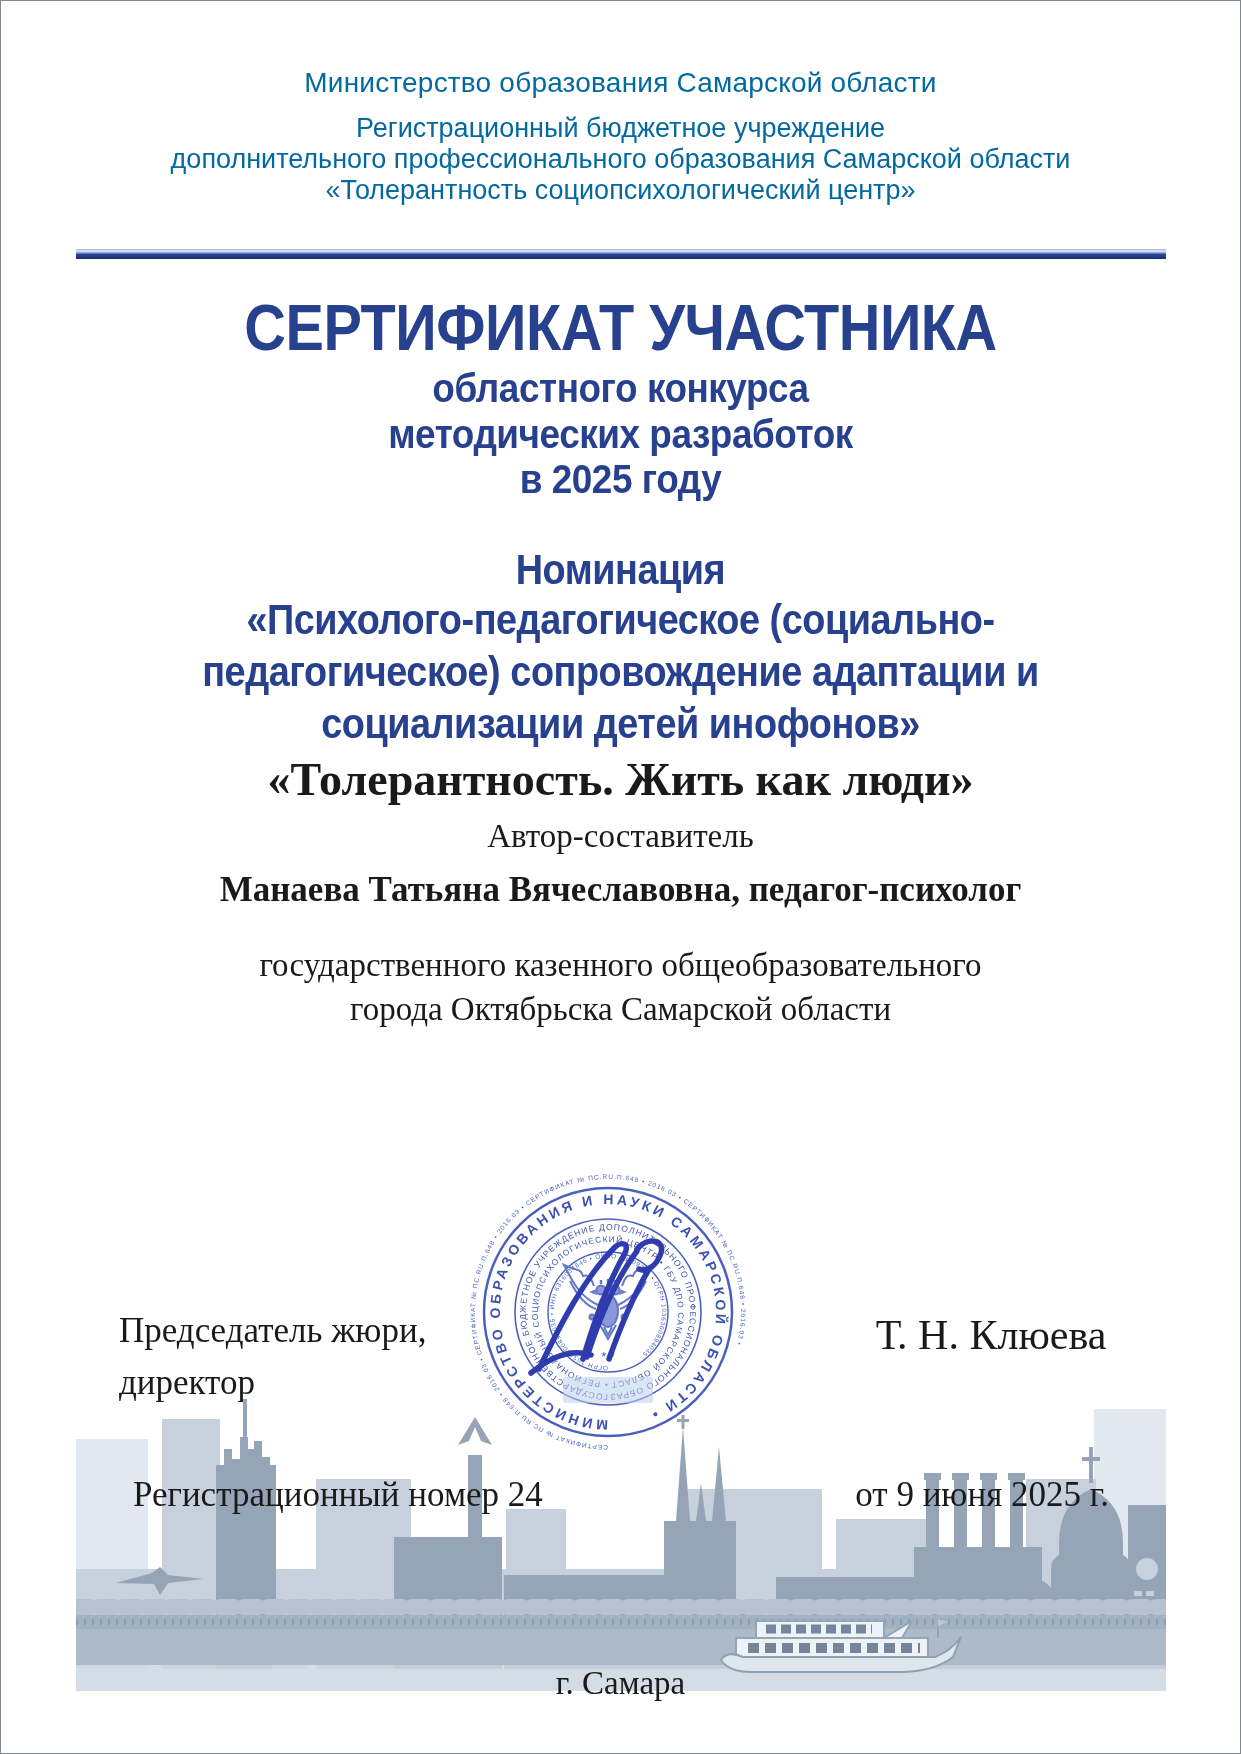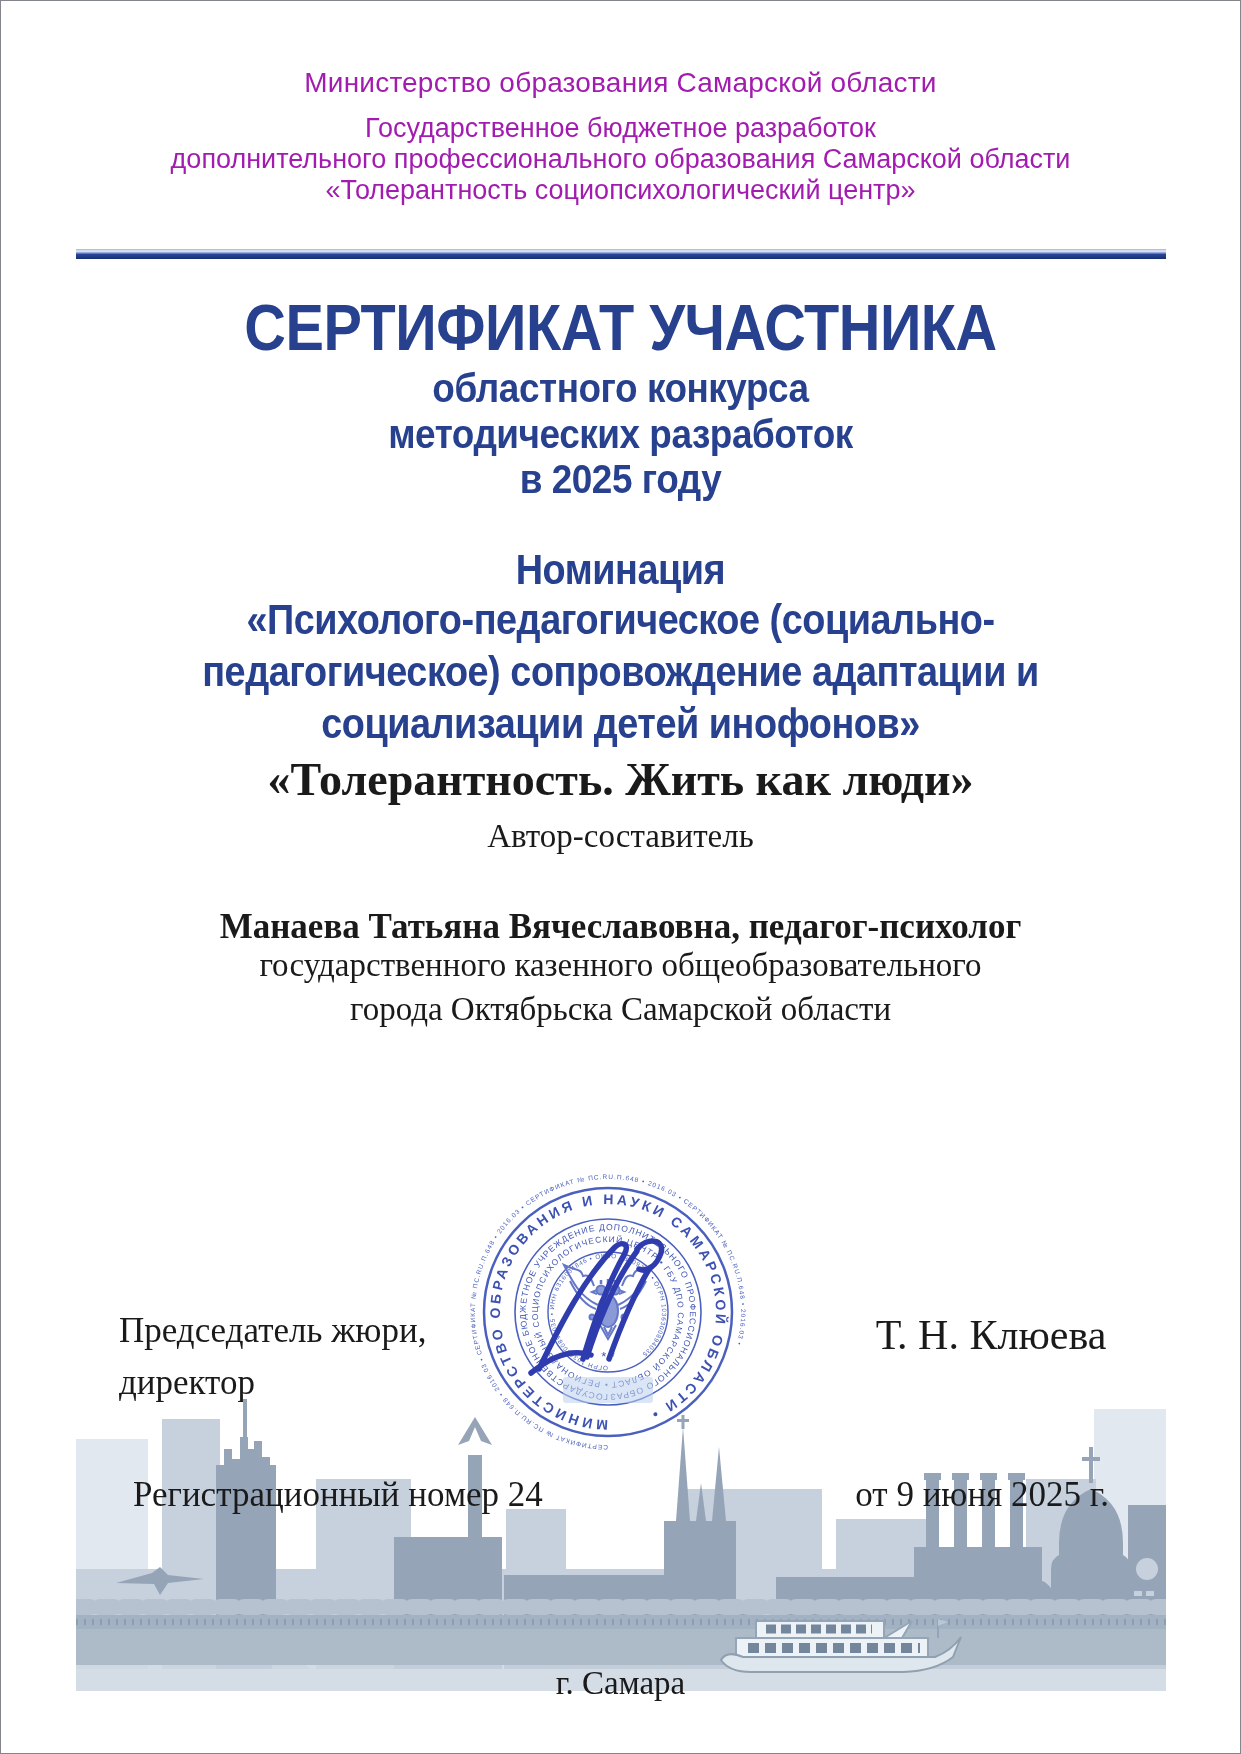--- a/index.html
+++ b/index.html
@@ -4,61 +4,61 @@
 <style>
   html,body{margin:0;padding:0;background:#fff;}
   .page{
     position:relative;width:1241px;height:1754px;background:#ffffff;
     border:1px solid #83878c;box-sizing:border-box;overflow:hidden;
     font-family:"Liberation Serif",serif;color:#1a1a1a;
   }
   .abs{position:absolute;left:0;width:100%;}
   .center{text-align:center;}
   
-  .hdr{font-family:"Liberation Sans","DejaVu Sans",sans-serif;color:#a21caf;text-align:center;}
+  .hdr{font-family:"Liberation Sans","DejaVu Sans",sans-serif;color:#0369a1;text-align:center;}
   .ministry{top:66px;font-size:28px;font-weight:500;letter-spacing:.2px;}
   .orgblock{top:112px;font-size:27px;line-height:31px;font-weight:500;}
   
   .divider{position:absolute;left:75px;top:248px;width:1090px;height:10px;
     background:linear-gradient(180deg,#9fb0e0 0%,#e9eefb 22%,#27449c 55%,#16306f 100%);}
   
   .blue{color:#27418f;font-family:"Liberation Sans","DejaVu Sans",sans-serif;font-weight:bold;}
   .cond{transform:scaleX(.9);transform-origin:center;letter-spacing:-.5px;}
   .title-main{top:290px;font-size:64px;}
   .t2{top:364px;font-size:41px;}
   .t3{top:410px;font-size:41px;}
   .t4{top:455px;font-size:41px;}
   .nom-label{top:545px;font-size:42px;}
   .nom1{top:595px;font-size:42px;}
   .nom2{top:647px;font-size:42px;}
   .nom3{top:699px;font-size:42px;}
   
   .work-title{top:752px;font-size:46px;font-weight:bold;}
   .author-label{top:817px;font-size:33px;}
-  .author-name{top:869px;font-size:35px;font-weight:bold;margin-top:37px;}
+  .author-name{top:869px;font-size:35px;font-weight:bold;}
   .institution{top:942px;font-size:33px;line-height:44px;}
   .role{position:absolute;left:118px;top:1304px;font-size:35px;line-height:52px;}
   .sig-name{position:absolute;left:855px;top:1310px;width:270px;text-align:center;font-size:42px;}
   .regrow{position:absolute;top:1474px;left:0;width:100%;font-size:35px;z-index:6;}
   .reg-left{position:absolute;left:132px;top:0;}
   .reg-date{position:absolute;right:131px;top:0;}
   .city{top:1664px;font-size:33px;z-index:6;}
   
   .stamp{position:absolute;left:468px;top:1172px;width:278px;height:278px;z-index:5;}
   
   .skyline{position:absolute;left:75px;top:1268px;width:1090px;height:424px;z-index:1;}
 </style>
 </head>
 <body>
 
 <div class="page">
 
   <div class="abs center hdr ministry">Министерство образования Самарской области</div>
   <div class="abs center hdr orgblock">
-    <div>Государственное бюджетное разработок</div>
+    <div>Регистрационный бюджетное учреждение</div>
     <div>дополнительного  профессионального образования Самарской области</div>
     <div>«Толерантность социопсихологический центр»</div>
   </div>
 
   <div class="divider"></div>
 
   <div class="abs center blue cond title-main">СЕРТИФИКАТ УЧАСТНИКА</div>
   <div class="abs center blue cond t2">областного конкурса</div>
   <div class="abs center blue cond t3">методических разработок</div>
   <div class="abs center blue cond t4">в 2025 году</div>

